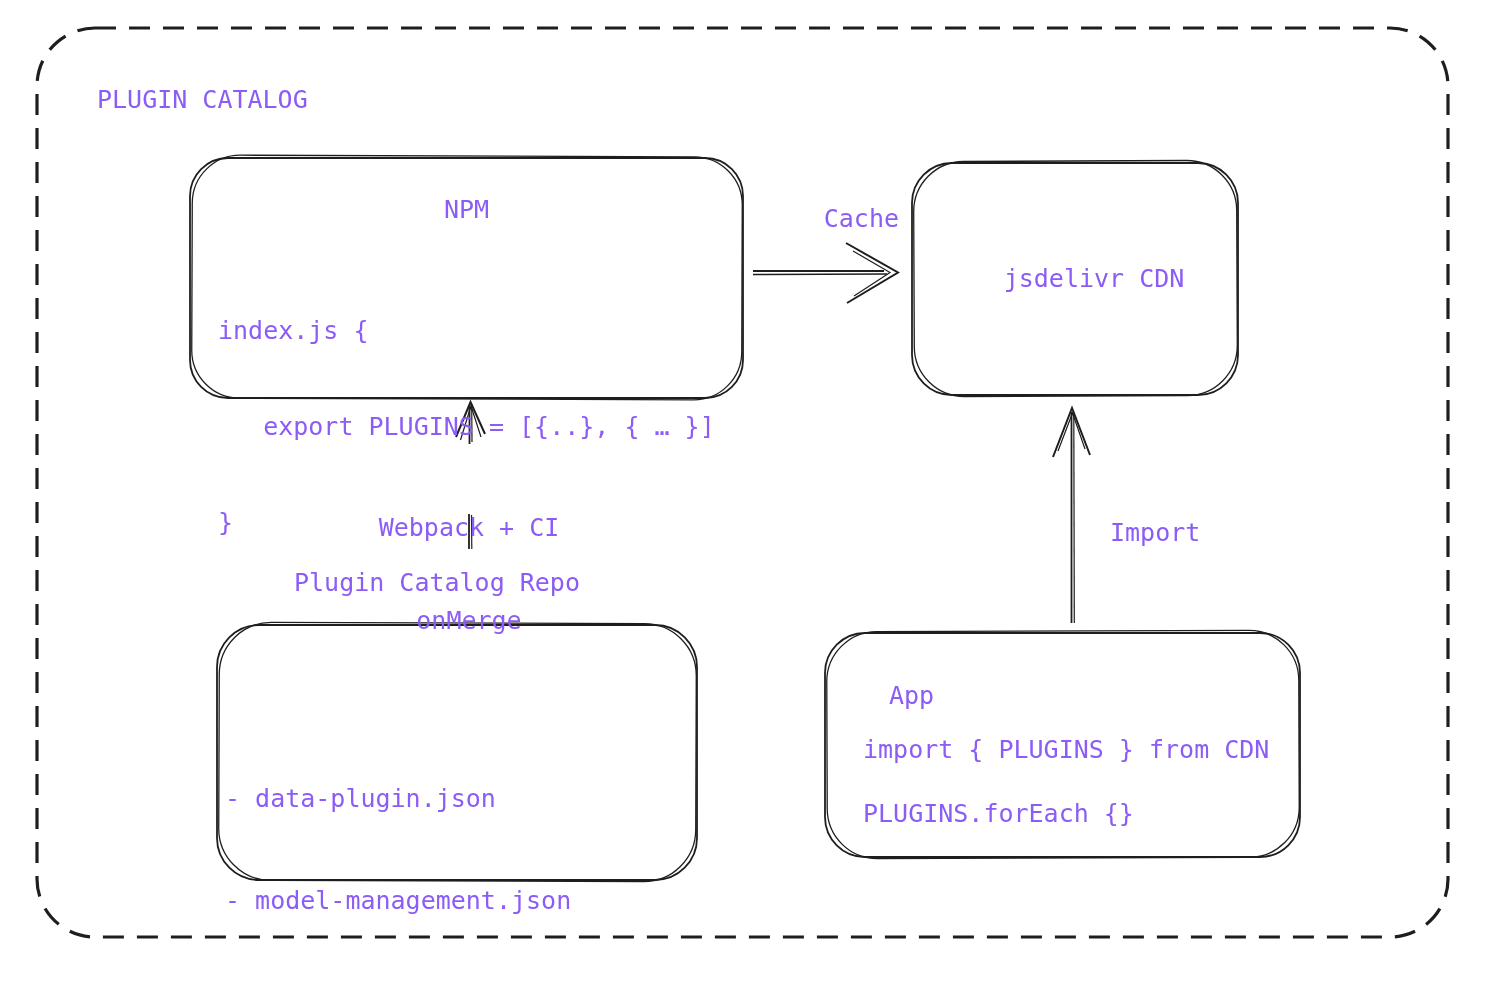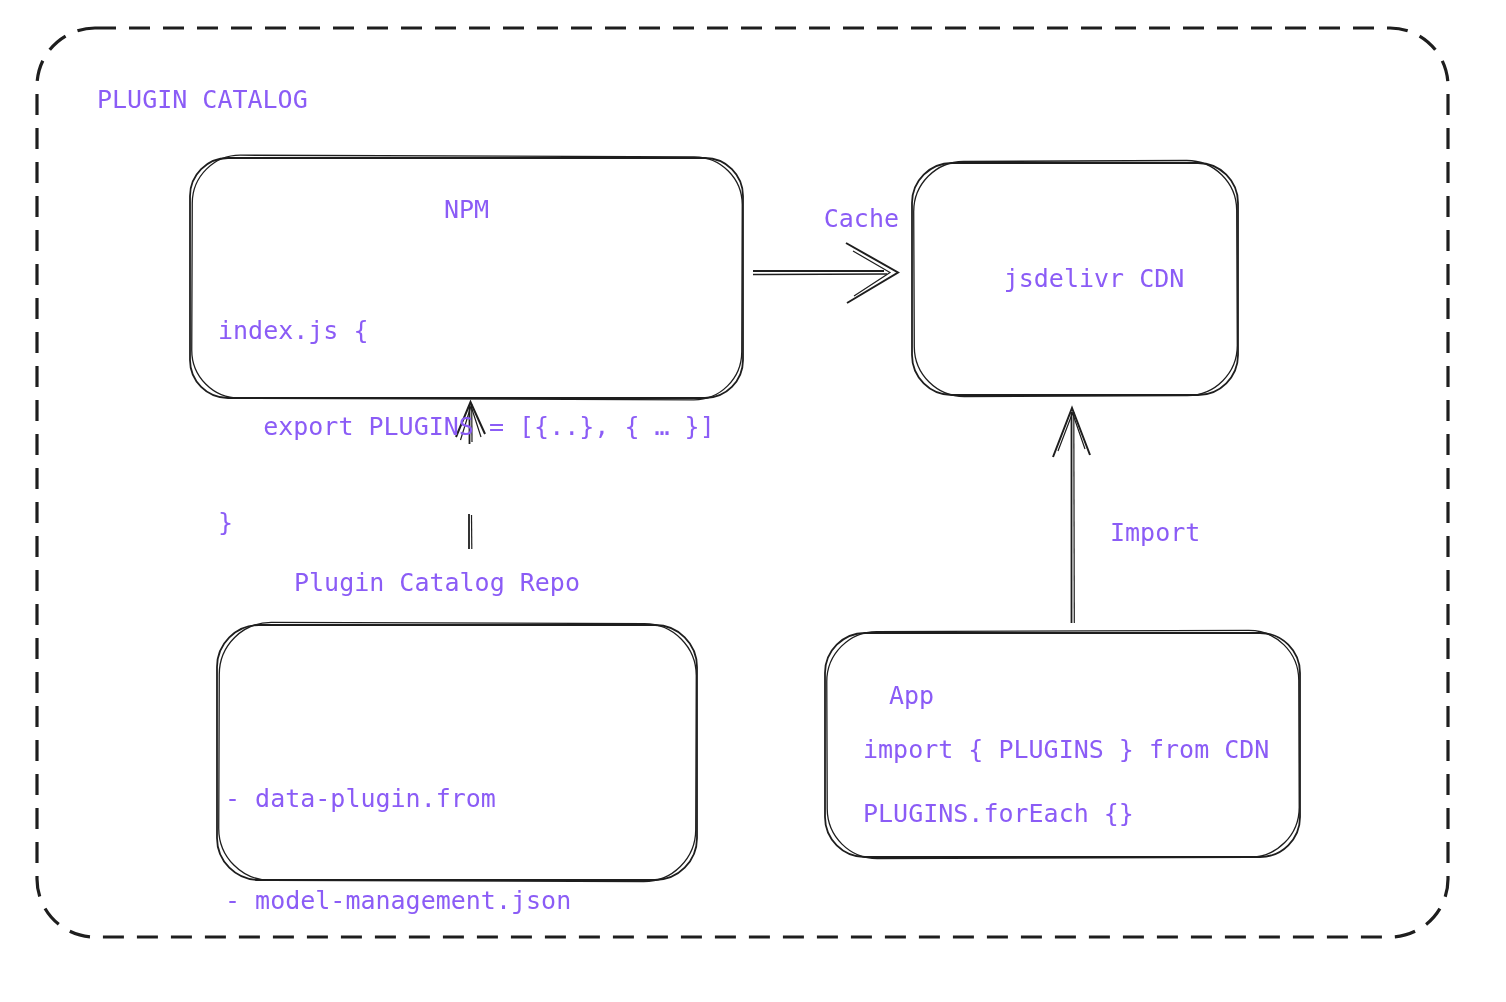--- a/index.html
+++ b/index.html
@@ -88,25 +88,29 @@
   <div class="label code-block" style="left:218px; top:251px;">
     <div>index.js {</div>
     <div>   export PLUGINS = [{..}, { … }]</div>
     <div>}</div>
   </div>
 
   <div class="label center" style="left:912px; top:263px; width:364px;">jsdelivr CDN</div>
 
   <div class="label center" style="left:753px; top:203px; width:146px;text-align:right;">Cache</div>
 
+  <div class="label center edge-label-2line" style="left:319px; top:450px; width:300px;">
+    <div>Webpack + CI</div>
+    <div>onMerge</div>
+  </div>
 
   <div class="label center" style="left:287px; top:567px; width:300px;">Plugin Catalog Repo</div>
 
   <div class="label code-block repo-files" style="left:225px; top:714px;">
-    <div>- data-plugin.from</div>
+    <div>- data-plugin.json</div>
     <div>- model-management.json</div>
     <div>…</div>
   </div>
 
   <div class="label" style="left:863px; top:680px;margin-left:26px;">App</div>
   <div class="label" style="left:863px; top:734px;">import { PLUGINS } from CDN</div>
   <div class="label" style="left:863px; top:798px;">PLUGINS.forEach {}</div>
 
   <div class="label" style="left:1110px; top:517px;">Import</div>
 

